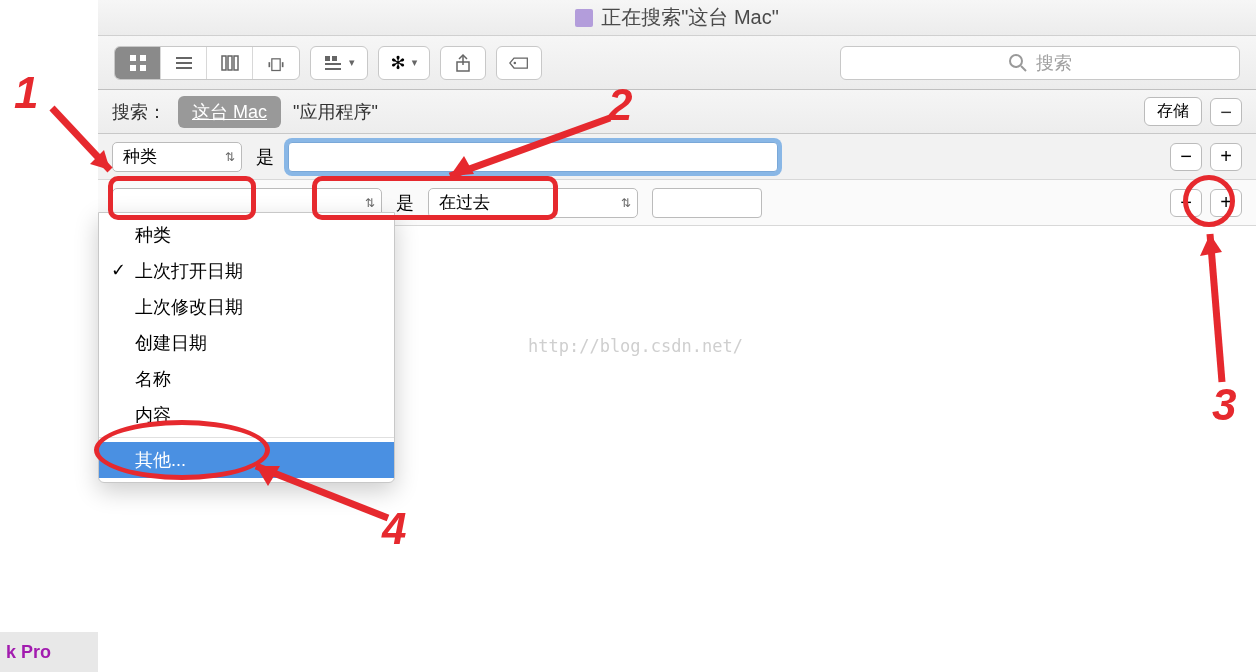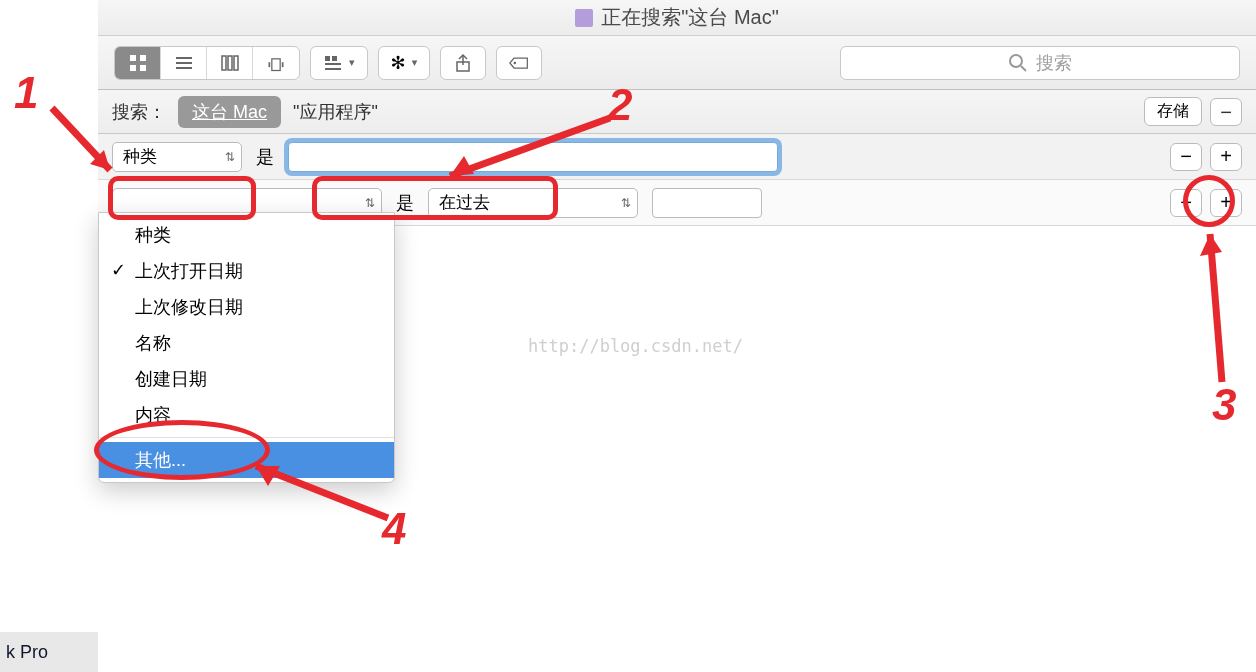--- a/index.html
+++ b/index.html
@@ -37,21 +37,21 @@
 .row-right { margin-left: auto; display: flex; gap: 8px; }
 
 .dropdown { position: absolute; left: 0px; top: 212px; width: 297px; background: #fff; border: 1px solid #c8c8c8; border-radius: 0 0 6px 6px; box-shadow: 0 8px 24px rgba(0,0,0,0.2); z-index: 10; font-size: 18px; padding: 4px 0; }
 .dd-item { padding: 6px 18px 6px 36px; position: relative; cursor: pointer; }
 .dd-item.checked::before { content: "✓"; position: absolute; left: 12px; }
 .dd-item.highlight { background: #4a90e2; color: #fff; }
 .dd-sep { height: 1px; background: #e0e0e0; margin: 4px 0; }
 
 .watermark { position: absolute; left: 430px; top: 336px; color: #cfcfcf; font-size: 17px; font-family: monospace; }
 
-.sidebar-peek { position: absolute; left: 0; bottom: 0; width: 98px; height: 40px; background: #e8e8e8; display: flex; align-items: center; padding-left: 6px; font-size: 18px; color: #0f172a; }
+.sidebar-peek { position: absolute; left: 0; bottom: 0; width: 98px; height: 40px; background: #e8e8e8; display: flex; align-items: center; padding-left: 6px; font-size: 18px; color: #a21caf; font-weight: bold; }
 
 
 .anno-num { position: absolute; font-size: 44px; font-weight: 900; color: #e6292e; z-index: 30; font-style: italic; }
 .red-box { position: absolute; border: 5px solid #e6292e; border-radius: 10px; z-index: 25; pointer-events: none; }
 .red-circle { position: absolute; border: 5px solid #e6292e; border-radius: 50%; z-index: 25; pointer-events: none; }
 .arrow { position: absolute; z-index: 28; }
 .arrow line { stroke: #e6292e; stroke-width: 7; }
 .arrow polygon { fill: #e6292e; }
 
 svg.icon { width: 20px; height: 20px; }
@@ -165,22 +165,22 @@
       <div class="btn-plus">+</div>
     </div>
   </div>
 
   <div class="watermark">http://blog.csdn.net/</div>
 
   <div class="dropdown">
     <div class="dd-item">种类</div>
     <div class="dd-item checked">上次打开日期</div>
     <div class="dd-item">上次修改日期</div>
+    <div class="dd-item">创建日期</div>
     <div class="dd-item">名称</div>
-    <div class="dd-item">创建日期</div>
     <div class="dd-item">内容</div>
     <div class="dd-sep"></div>
     <div class="dd-item highlight">其他...</div>
   </div>
 
 </div>
 
 <div class="anno-num" style="left:14px;top:68px">1</div>
 <div class="red-box" style="left:108px;top:176px;width:148px;height:44px"></div>
 <svg class="arrow" style="left:40px;top:100px;width:90px;height:90px">

